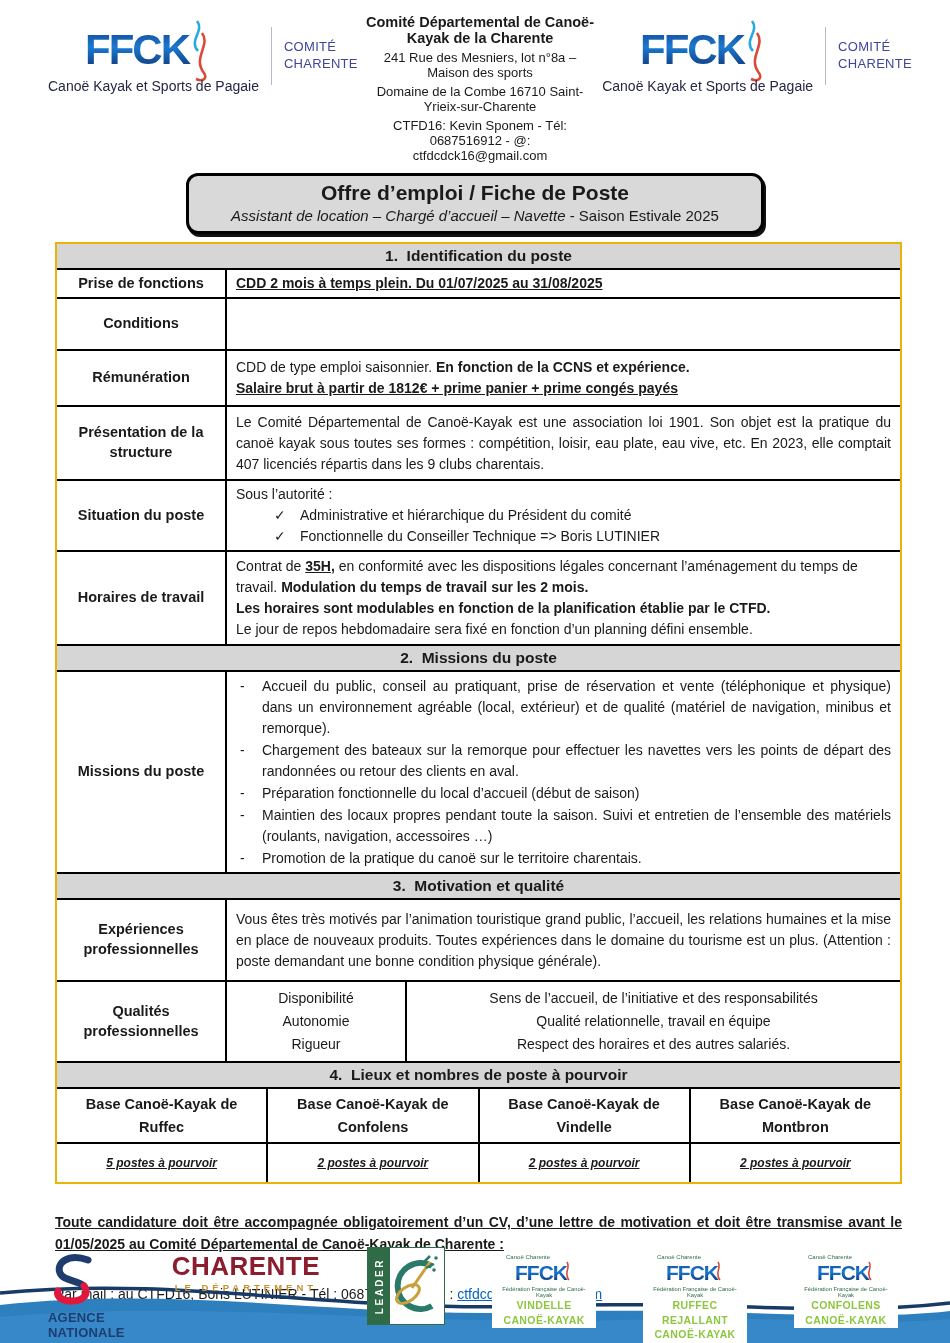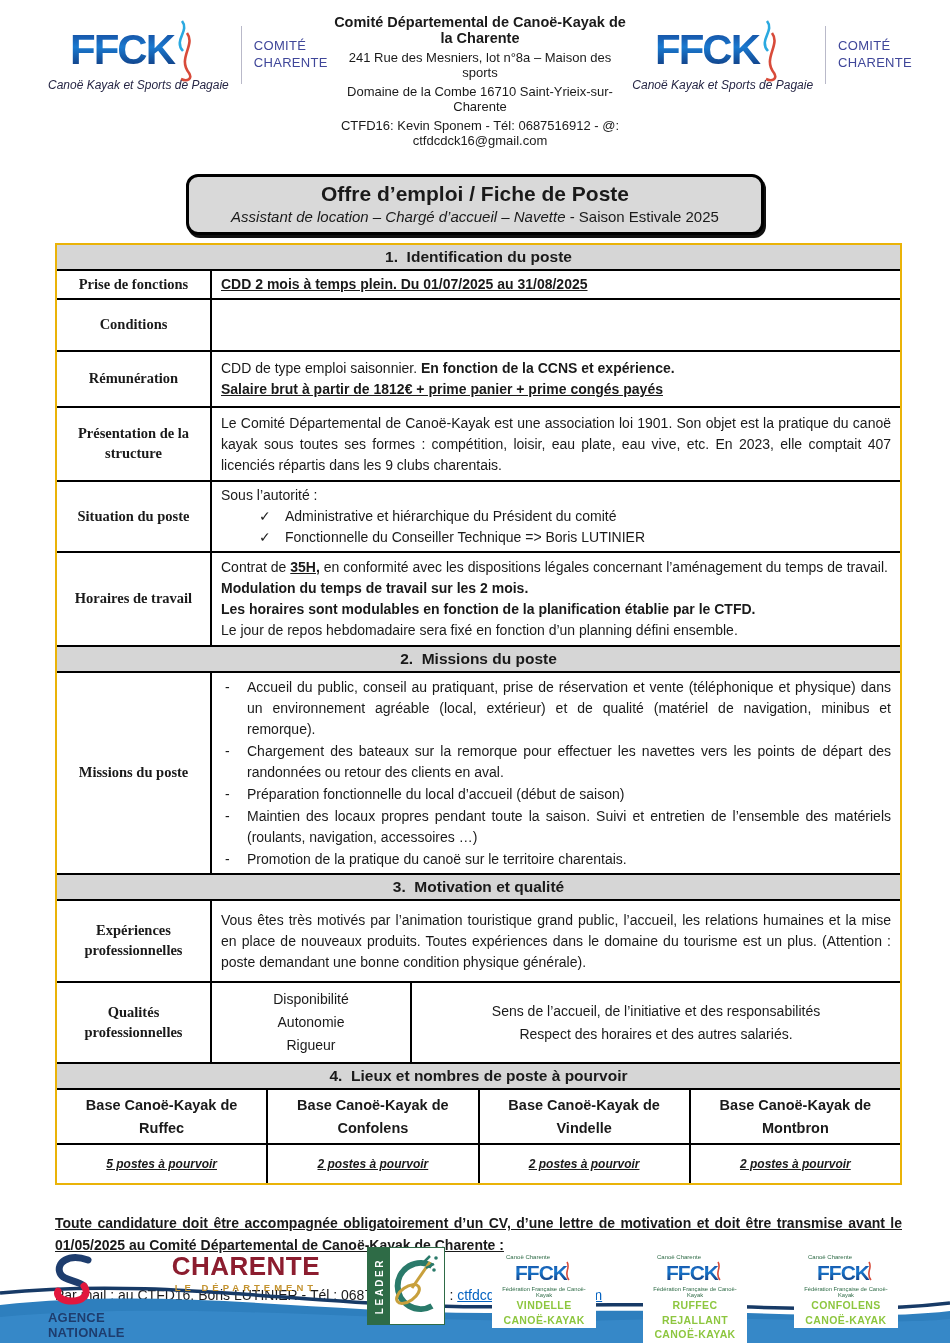--- a/index.html
+++ b/index.html
@@ -8,61 +8,61 @@
     font-family:"Liberation Sans",sans-serif;color:#1a1a1a;
   }
   .b{font-weight:bold}.u{text-decoration:underline}.i{font-style:italic}
   .rline{min-height:1em}
   .justify .rline{text-align:justify}
 
   
   .header{display:flex;align-items:flex-start;padding:12px 38px 0 48px;}
   .logo-block{display:flex;align-items:center;gap:12px;margin-top:6px;}
   .ffck-mark{display:flex;flex-direction:column;align-items:center;}
-  .ffck-tagline{font-size:12px;color:#262645;margin-top:-4px;white-space:nowrap;font-style:italic;}
+  .ffck-tagline{font-size:14px;color:#262645;margin-top:-4px;white-space:nowrap;}
   .logo-divider{width:1px;height:58px;background:#b9b9c9;}
   .committee-txt{font-size:13px;color:#3f4699;line-height:1.3;letter-spacing:.3px;}
   .head-center{flex:1;text-align:center;padding:0 6px;}
   .org-name{font-weight:bold;font-size:14.5px;margin-top:2px;}
   .org-line{font-size:13px;margin-top:4px;}
 
   
   .title-box{
-    width:578px;margin:26px auto 8px;background:#d9d9d9;border:3px solid #000;
+    width:578px;margin:10px auto 8px;background:#d9d9d9;border:3px solid #000;
     border-radius:12px;box-shadow:2px 3px 0 #111;text-align:center;padding:5px 8px 7px;
     box-sizing:border-box;
   }
   .title-main{font-size:21px;font-weight:bold;}
   .title-sub{font-size:15px;margin-top:2px;}
 
   
   .doc-table{margin:4px 48px 0 55px;border:2px solid #eab308;}
   .sec-head{
     background:#d6d6d6;text-align:center;font-weight:bold;font-size:15.5px;
     padding:3px 0;border-top:2px solid #000;
   }
   .sec-head.first{border-top:none;}
   .trow{display:flex;border-top:2px solid #000;}
   .cell-label{
-    width:155px;flex:none;border-right:2px solid #000;display:flex;align-items:center;
+    width:170px;flex:none;border-right:2px solid #000;display:flex;align-items:center;
     justify-content:center;text-align:center;font-weight:bold;font-size:14.5px;
-    padding:2px 5px;box-sizing:border-box;line-height:1.35;font-family:Liberation Serif, serif;
+    padding:2px 5px;box-sizing:border-box;line-height:1.35;
   }
   .cell-content{flex:1;padding:3px 9px;font-size:14px;line-height:1.5;box-sizing:border-box;}
   .mh24{min-height:24px}.mh50{min-height:50px}.mh54{min-height:54px}.mh66{min-height:66px}
   .mh72{min-height:72px}.mh92{min-height:92px}.mh198{min-height:198px}.mh80{min-height:80px}
   .mh74{min-height:74px}
   .v-center{display:flex;flex-direction:column;justify-content:center;}
   .check-line{display:flex;margin-left:38px;}
   .check-glyph{width:26px;flex:none;}
   .bullet-line{display:flex;margin-top:1px;}
   .bullet-dash{width:26px;flex:none;padding-left:4px;box-sizing:border-box;}
   .bullet-text{display:block;flex:1;text-align:justify;}
   .qual-wrap{display:flex;padding:0;}
-  .qual-left{width:200px;flex:none;border-right:2px solid #000;display:flex;flex-direction:column;
+  .qual-left{width:180px;flex:none;border-right:2px solid #000;display:flex;flex-direction:column;
     justify-content:center;text-align:center;padding:5px 4px;box-sizing:border-box;line-height:1.65;}
   .qual-right{flex:1;display:flex;flex-direction:column;justify-content:center;text-align:center;
     padding:5px 6px;line-height:1.65;}
   .bases-row{display:flex;border-top:2px solid #000;}
   .base-cell{flex:1;border-right:2px solid #000;display:flex;align-items:center;justify-content:center;
     text-align:center;padding:4px 26px;box-sizing:border-box;}
   .base-cell:last-child{border-right:none;}
   .base-name{font-weight:bold;font-size:14.5px;line-height:1.55;}
   .base-posts{font-weight:bold;font-style:italic;text-decoration:underline;font-size:12px;}
   .bases-names .base-cell{min-height:52px;}
@@ -252,20 +252,21 @@
   <div class="trow mh74">
     <div class="cell-label">Qualités professionnelles</div>
     <div class="cell-content qual-wrap" style="padding:0">
       <div class="qual-left">
         <div>Disponibilité</div>
         <div>Autonomie</div>
         <div>Rigueur</div>
       </div>
       <div class="qual-right">
         <div>Sens de l’accueil, de l’initiative et des responsabilités</div>
+        <div>Qualité relationnelle, travail en équipe</div>
         <div>Respect des horaires et des autres salariés.</div>
       </div>
     </div>
   </div>
 
   <div class="sec-head">4.&nbsp;&nbsp;Lieux et nombres de poste à pourvoir</div>
 
   <div class="bases-row bases-names">
     <div class="base-cell">
         <div class="base-name">Base Canoë-Kayak de Ruffec</div>

